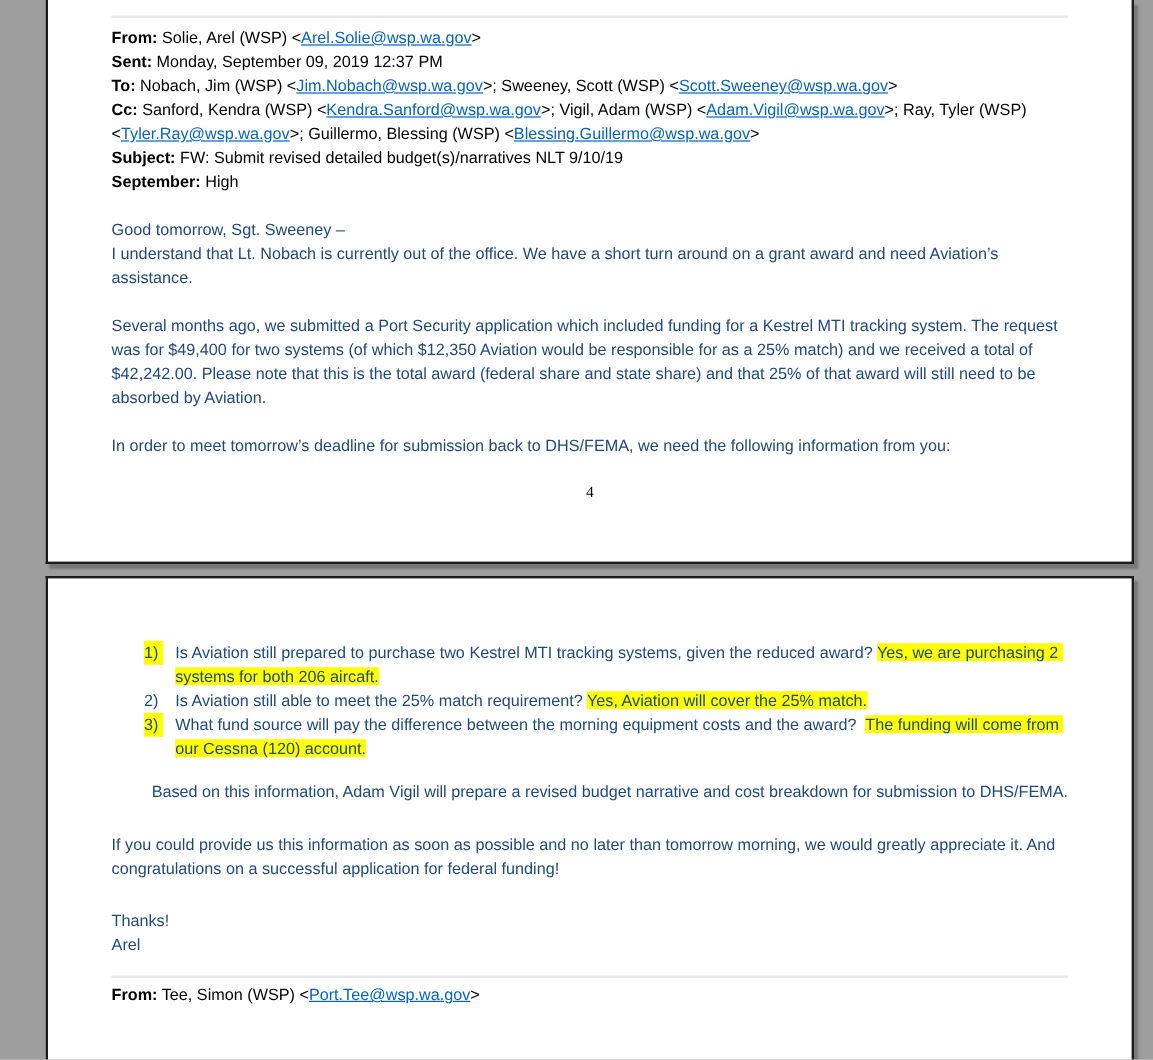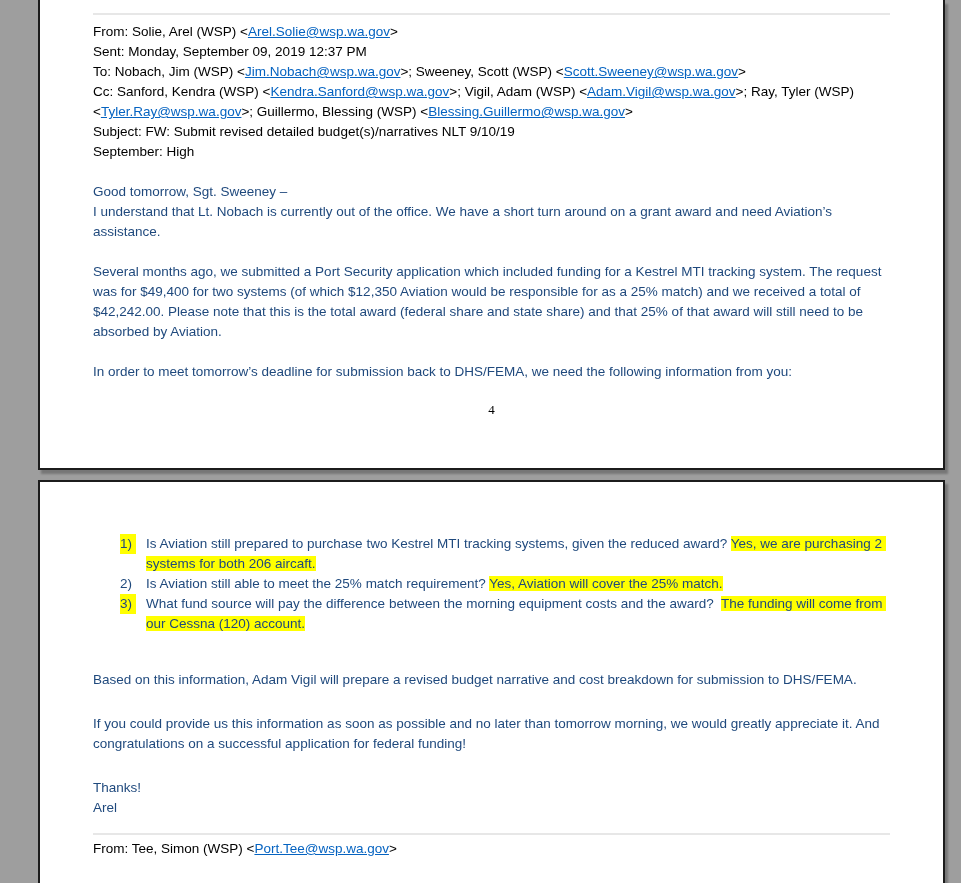--- a/index.html
+++ b/index.html
@@ -12,35 +12,35 @@
        font-family:"Liberation Sans", sans-serif;}
   .viewer{position:relative;width:961px;height:883px;background:var(--bg);overflow:hidden;}
   .page{position:absolute;left:38px;width:903px;background:var(--page);
         border:2px solid var(--border);box-shadow:3px 4px 2px rgba(0,0,0,0.25);}
   .page1{top:0;height:468px;border-top:none;}
   .page2{top:480px;height:403px;border-bottom:none;}
   .content{padding-left:53px;padding-right:53px;font-size:13.5px;line-height:20px;
            color:var(--body-text);}
   .tline{white-space:pre-wrap;}
   .hdr{color:var(--header-text);}
-  .hdr b{font-weight:normal;color:var(--header-text);margin-top:16px;}
+  .hdr b{font-weight:bold;color:var(--header-text);margin-top:16px;}
   a.maillink{color:var(--link);text-decoration:underline;cursor:pointer;}
   .rule{border:none;height:2px;background:var(--rule);margin:0;}
   .top-rule{margin:13px 0 7px 0;}
   .footer-rule{margin:15px 0 4px 0;}
   .sp{height:20px;}
   .blue{color:var(--body-text);}
   .pagenum{margin-top:18px;text-align:center;color:#000;
            font-family:"Liberation Serif", serif;font-size:13px;line-height:20px;}
   .content2{padding-top:52px;}
   .qa{position:relative;padding-left:53px;white-space:pre-wrap;}
   .qa .marker{position:absolute;left:27px;top:0;white-space:pre;}
   .hl{background:var(--highlight);}
   .ul{}
-  .para1{margin-top:36px;}
+  .para1{margin-top:16px;text-align:right;}
   .para{margin-top:24px;}
 </style>
 </head>
 <body>
 
 <div class="viewer">
 
   <div class="page page1">
     <div class="content">
       <hr class="rule top-rule">

